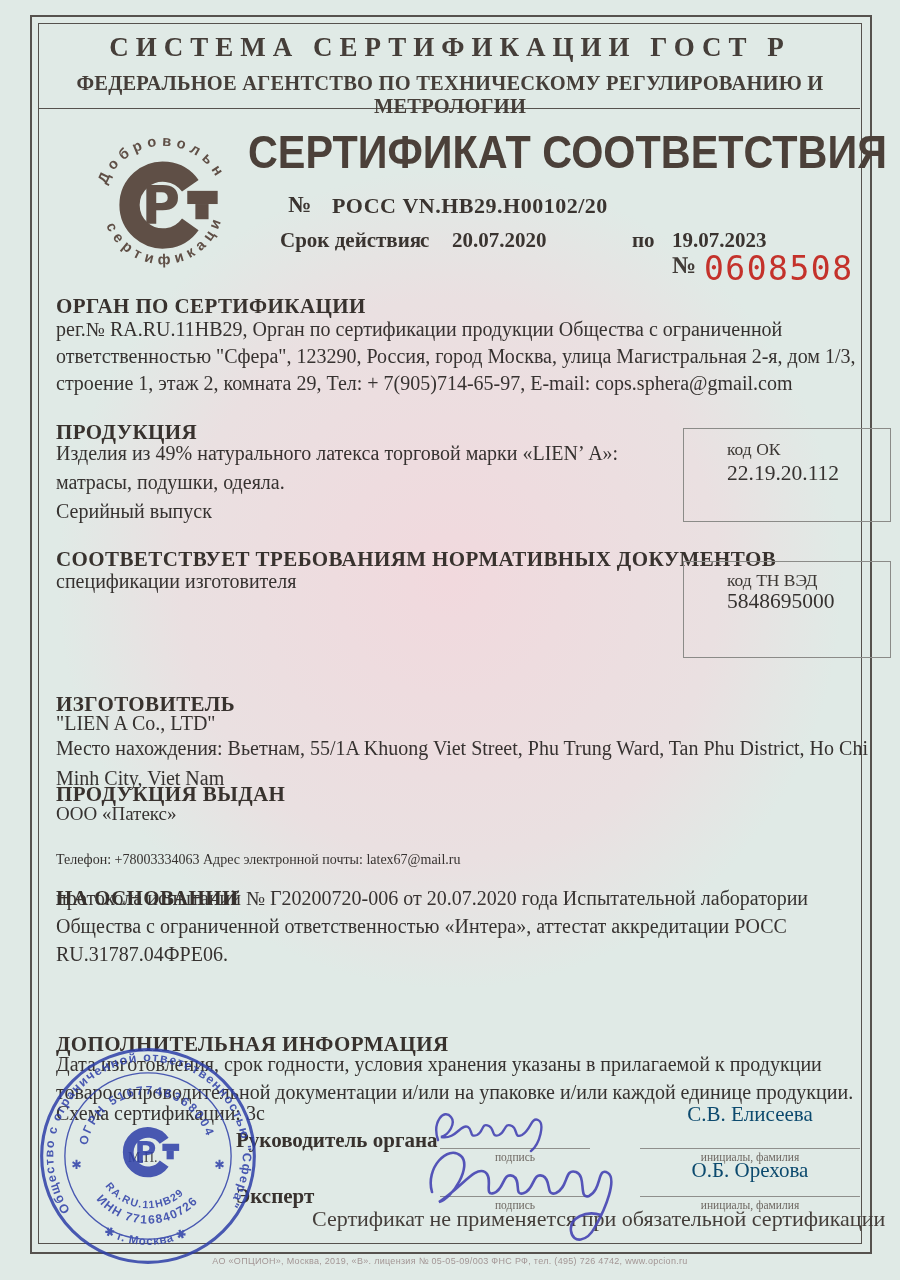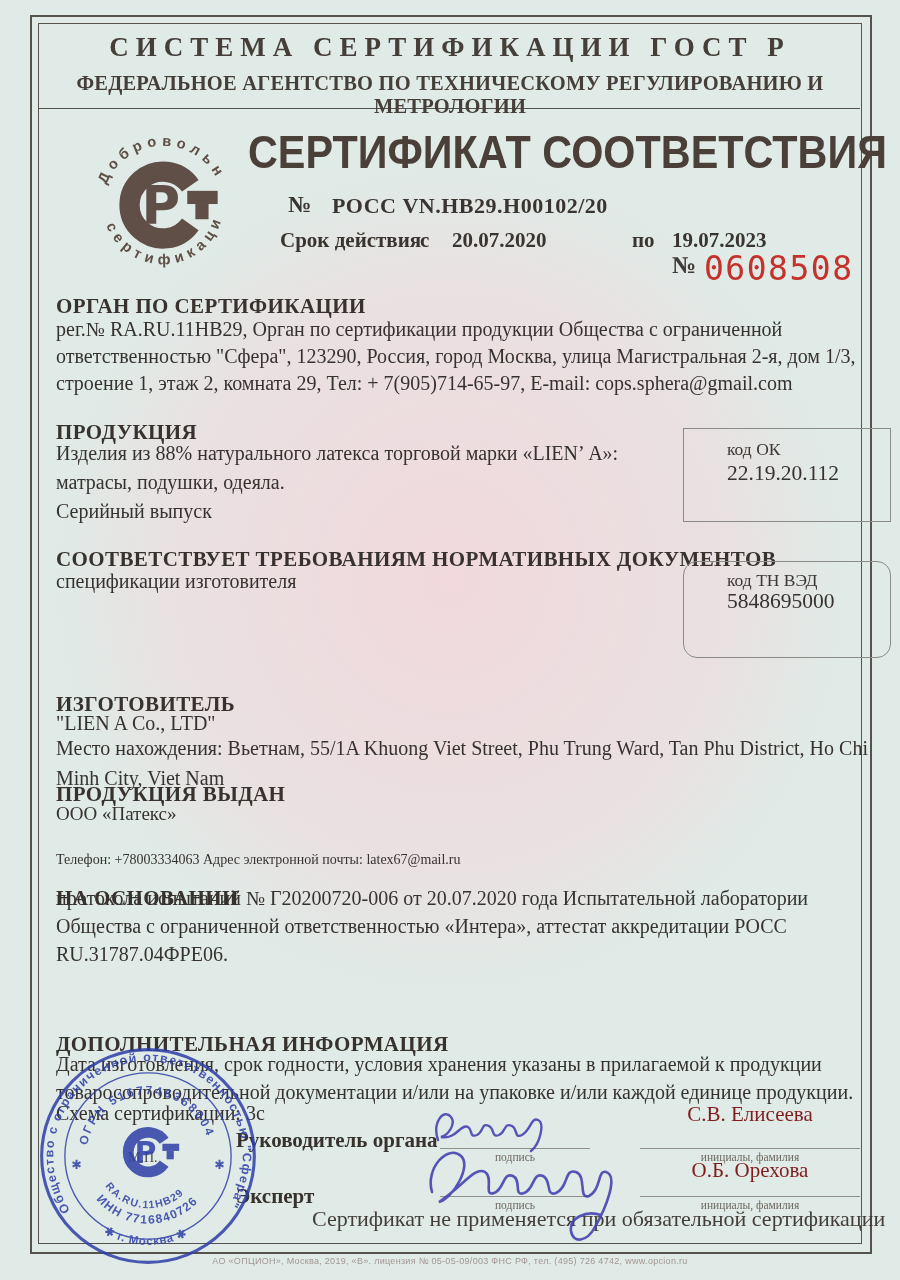--- a/index.html
+++ b/index.html
@@ -40,21 +40,21 @@
     font-size:33px; color:#c4322b; letter-spacing:1.5px;
   }
   .sec-head{position:absolute; left:56px; font-size:21px; font-weight:bold; letter-spacing:0.4px; color:#38322e; white-space:nowrap;}
   .body-text{position:absolute; left:56px; font-size:20px; line-height:27px; color:#363230;}
   .code-box{position:absolute; left:683px; width:177px; border:1.2px solid #8b8b88; background:transparent;padding-left:29px;}
   .code-label{font-size:17.5px; color:#3c3834; margin:10px 0 0 14px;}
   .code-value{font-size:21.5px; color:#363230; margin:1px 0 0 14px;}
   .sig-label{position:absolute; left:236px; font-size:21px; font-weight:bold; color:#38322e; white-space:nowrap;}
   .sig-line{position:absolute; border-bottom:1.2px solid #8f8f8c;}
   .sig-caption{position:absolute; font-size:11.5px; color:#6e6862; text-align:center;}
-  .sig-name{position:absolute; font-size:21px; color:#7f1d1d; text-align:center; white-space:nowrap;}
+  .sig-name{position:absolute; font-size:21px; color:#0c4a6e; text-align:center; white-space:nowrap;}
   .footer-note{position:absolute; left:312px; top:1206px; font-size:22px; color:#443e3a; white-space:nowrap;}
   .print-info{position:absolute; left:0; top:1256px; width:900px; text-align:center; font-size:9px; color:#a39695; font-family:"Liberation Sans", sans-serif; letter-spacing:0.3px;}
   .mp-under{position:absolute; left:128px; top:1150px; font-size:14px; color:#4a4a4a; z-index:3;}
   .stamp-svg{position:absolute; left:32px; top:1040px; width:232px; height:232px; z-index:5; opacity:0.85;}
   .rst-logo{position:absolute; left:74px; top:126px; width:186px; height:152px;}
   .sig-ink{position:absolute; z-index:6;}
 </style>
 </head>
 <body>
 
@@ -96,31 +96,31 @@
   <div class="validity" style="left:632px;">по</div>
   <div class="validity" style="left:672px;">19.07.2023</div>
 
   <div class="blankno-label">№</div>
   <div class="blankno-value">0608508</div>
 
   <div class="sec-head" style="top:294px;">ОРГАН ПО СЕРТИФИКАЦИИ</div>
   <div class="body-text" style="top:316px; width:812px;">рег.№ RA.RU.11НВ29, Орган по сертификации продукции Общества с ограниченной ответственностью "Сфера", 123290, Россия, город Москва, улица Магистральная 2-я, дом 1/3, строение 1, этаж 2, комната 29, Тел: + 7(905)714-65-97, E-mail: cops.sphera@gmail.com</div>
 
   <div class="sec-head" style="top:420px;">ПРОДУКЦИЯ</div>
-  <div class="body-text" style="top:440px; width:620px;">Изделия из 88% натурального латекса торговой марки «LIEN’ А»:</div>
+  <div class="body-text" style="top:440px; width:620px;">Изделия из 49% натурального латекса торговой марки «LIEN’ А»:</div>
   <div class="body-text" style="top:469px; width:620px;">матрасы, подушки, одеяла.</div>
   <div class="body-text" style="top:498px; width:620px;">Серийный выпуск</div>
   <div class="code-box" style="top:428px; height:92px;">
     <div class="code-label">код ОК</div>
     <div class="code-value">22.19.20.112</div>
   </div>
 
   <div class="sec-head" style="top:547px;">СООТВЕТСТВУЕТ ТРЕБОВАНИЯМ НОРМАТИВНЫХ ДОКУМЕНТОВ</div>
   <div class="body-text" style="top:568px; width:600px;">спецификации изготовителя</div>
-  <div class="code-box" style="top:561px; height:95px;border-radius:14px;">
+  <div class="code-box" style="top:561px; height:95px;">
     <div class="code-label" style="margin-top:8px;">код ТН ВЭД</div>
     <div class="code-value" style="margin-top:-2px;">5848695000</div>
   </div>
 
   <div class="sec-head" style="top:692px;">ИЗГОТОВИТЕЛЬ</div>
   <div class="body-text" style="top:710px; width:820px;">"LIEN A Co., LTD"</div>
   <div class="body-text" style="top:733px; width:822px; line-height:30px;">Место нахождения: Вьетнам, 55/1A Khuong Viet Street, Phu Trung Ward, Tan Phu District, Ho Chi Minh City, Viet Nam</div>
 
   <div class="sec-head" style="top:782px;">ПРОДУКЦИЯ ВЫДАН</div>
   <div class="body-text" style="top:800px; width:400px; font-size:19px;">ООО «Патекс»</div>

